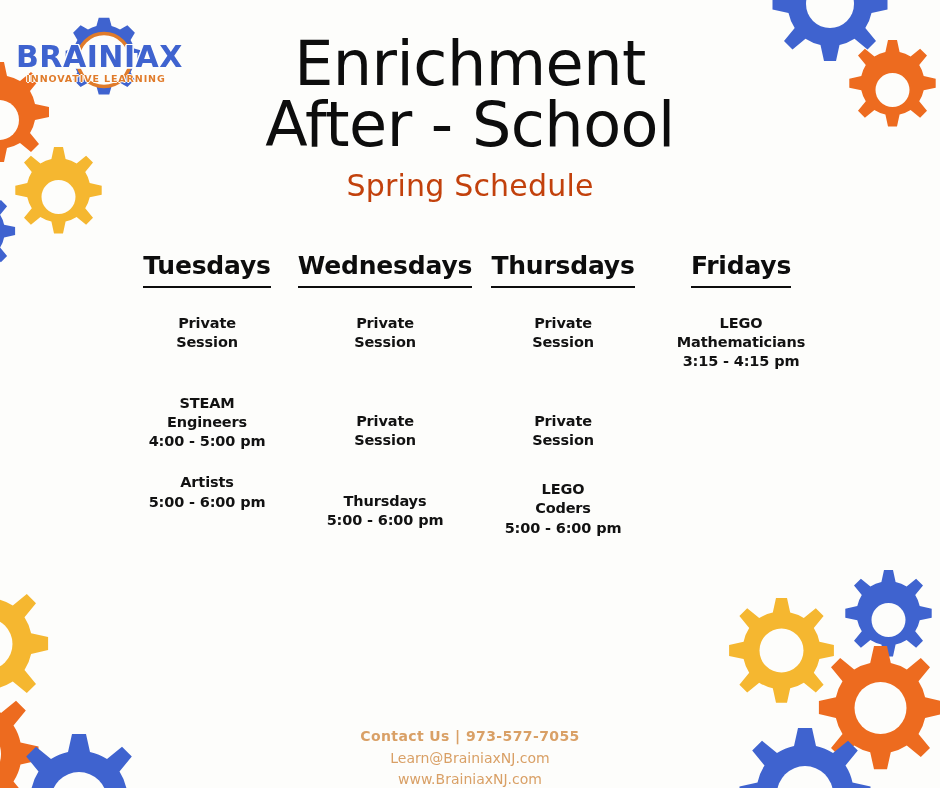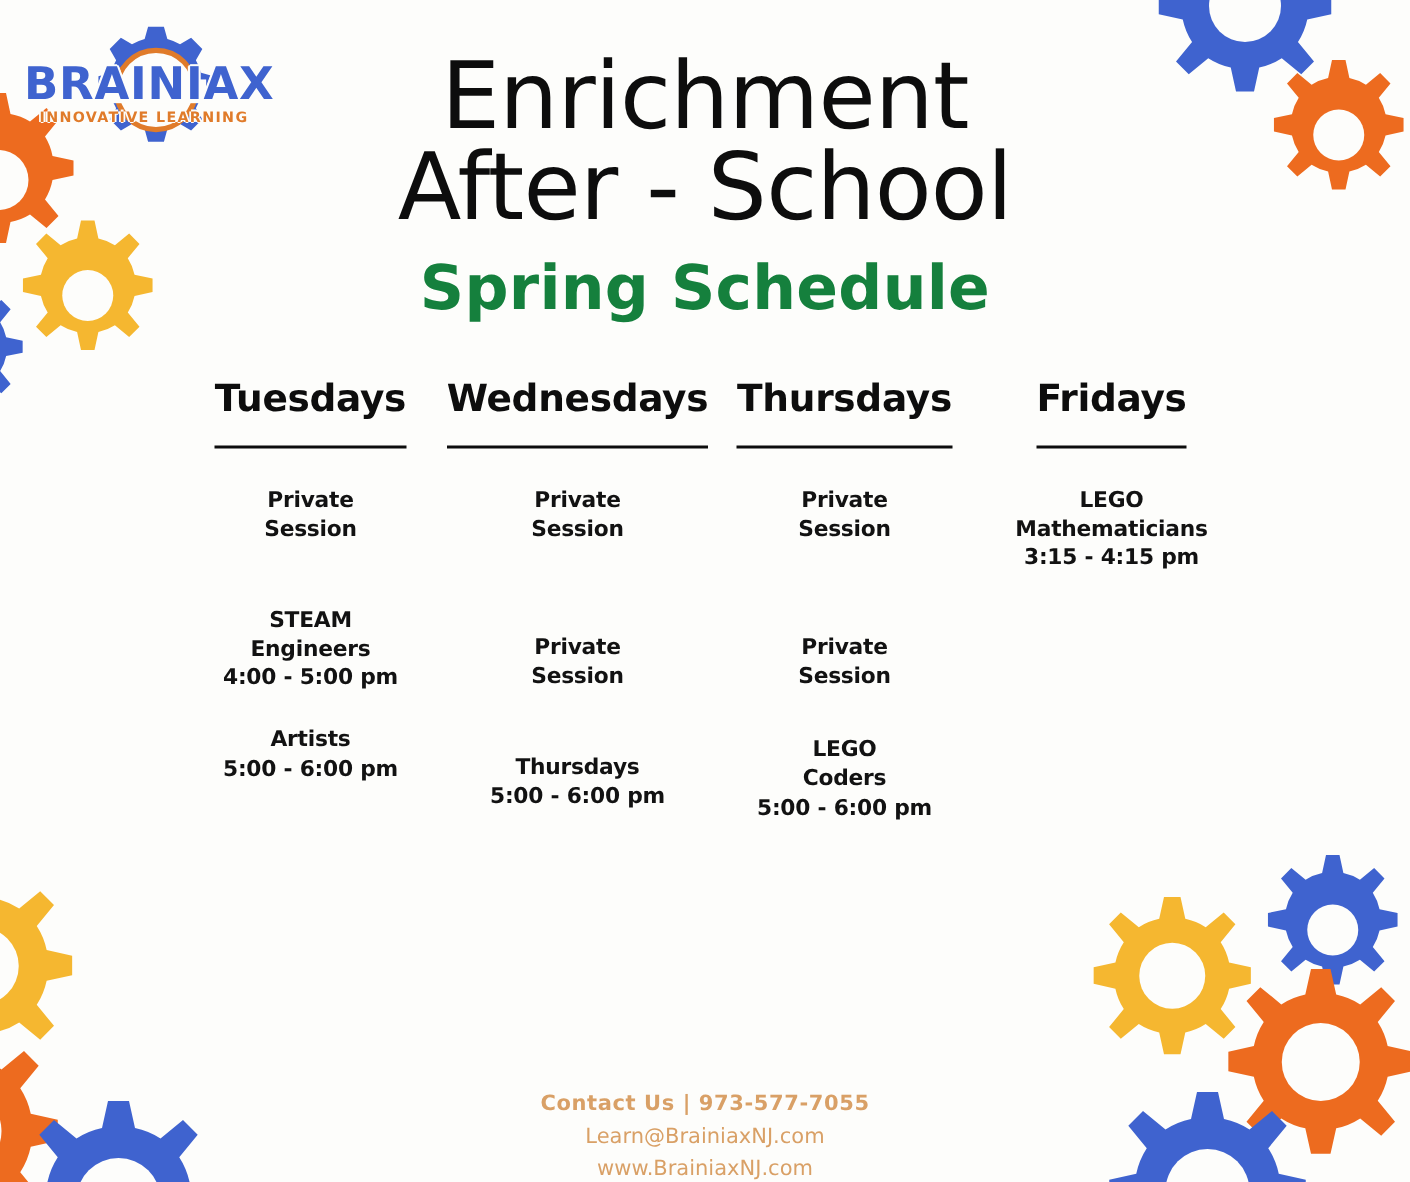--- a/index.html
+++ b/index.html
@@ -97,23 +97,23 @@
     font-weight: normal;
     font-size: 62px;
     line-height: 0.98;
     color: #0d0d0d;
     letter-spacing: -0.5px;
     margin: 0;
   }
   .subhead {
     margin-top: 12px;
     font-family: "DejaVu Sans", sans-serif;
-    font-weight: bold;
-    font-size: 41px;
-    color: #15803d;
+    font-weight: normal;
+    font-size: 30px;
+    color: #c2410c;
     letter-spacing: 0.2px;
   }
 
   
   .schedule {
     position: absolute;
     left: 118px;
     top: 252px;
     width: 712px;
     display: flex;
@@ -124,21 +124,21 @@
     text-align: center;
   }
   .day-head {
     font-family: "DejaVu Sans", sans-serif;
     font-weight: bold;
     font-size: 25px;
     color: #0d0d0d;
     letter-spacing: -0.2px;
     display: inline-block;
     border-bottom: 2.5px solid #0d0d0d;
-    padding-bottom: 16px;
+    padding-bottom: 5px;
     line-height: 1.15;
   }
   .col-body { margin-top: 26px; }
   .session {
     font-family: "DejaVu Sans", sans-serif;
     font-weight: bold;
     font-size: 14.5px;
     color: #121212;
     line-height: 1.32;
     letter-spacing: -0.15px;

